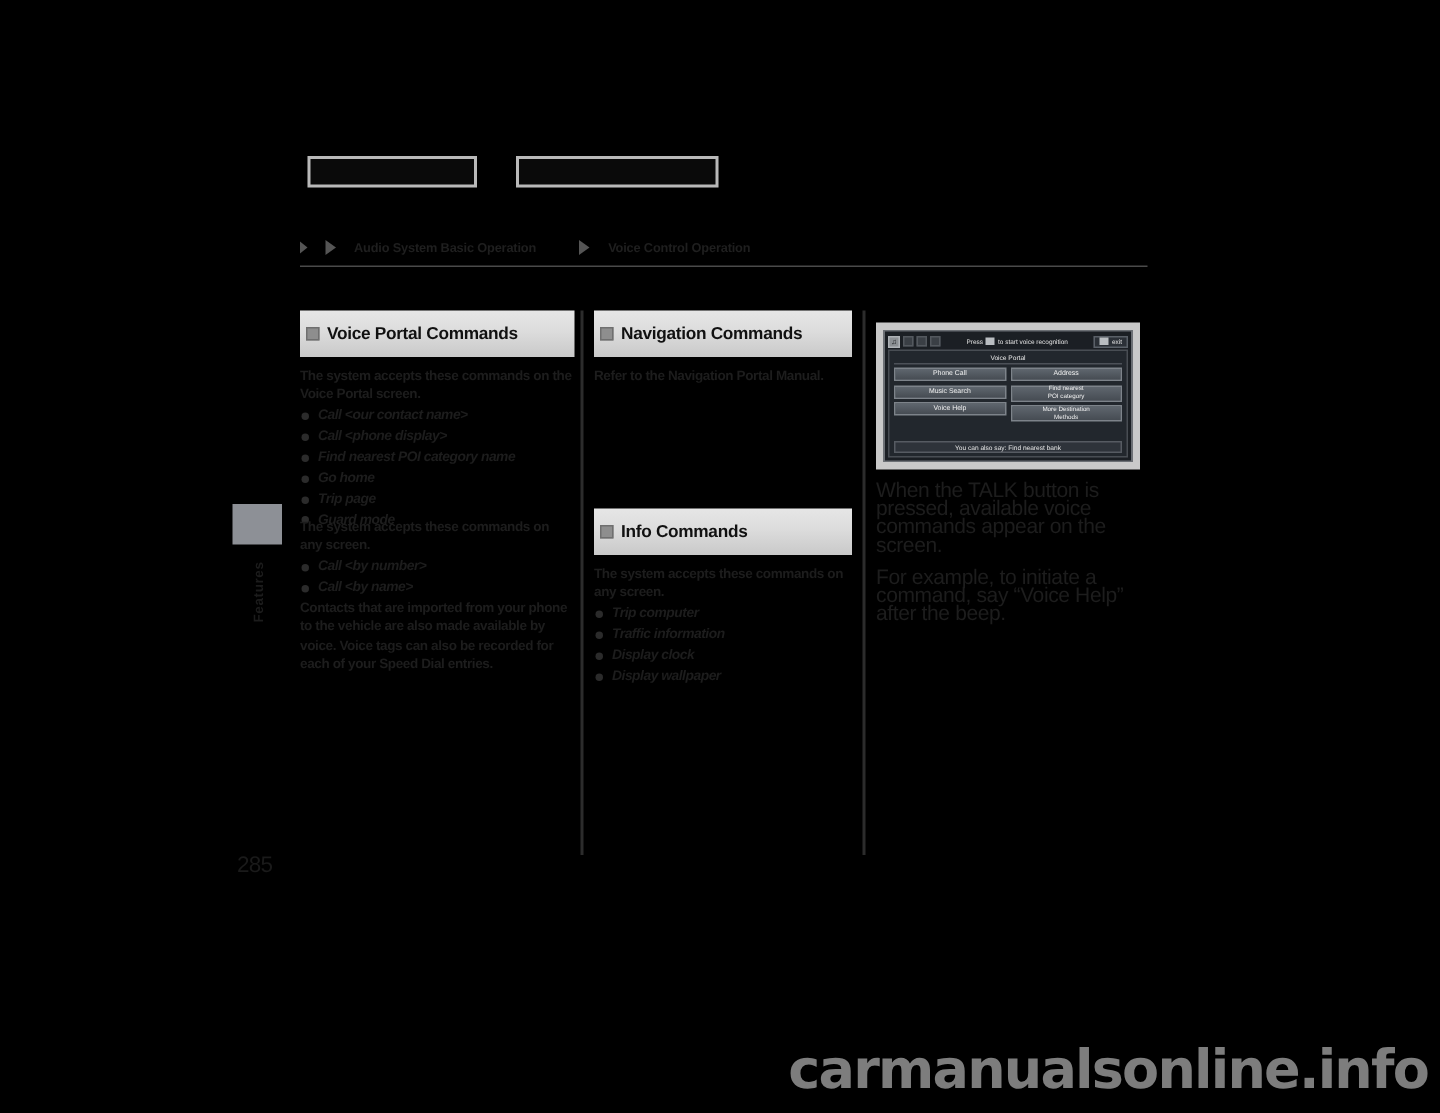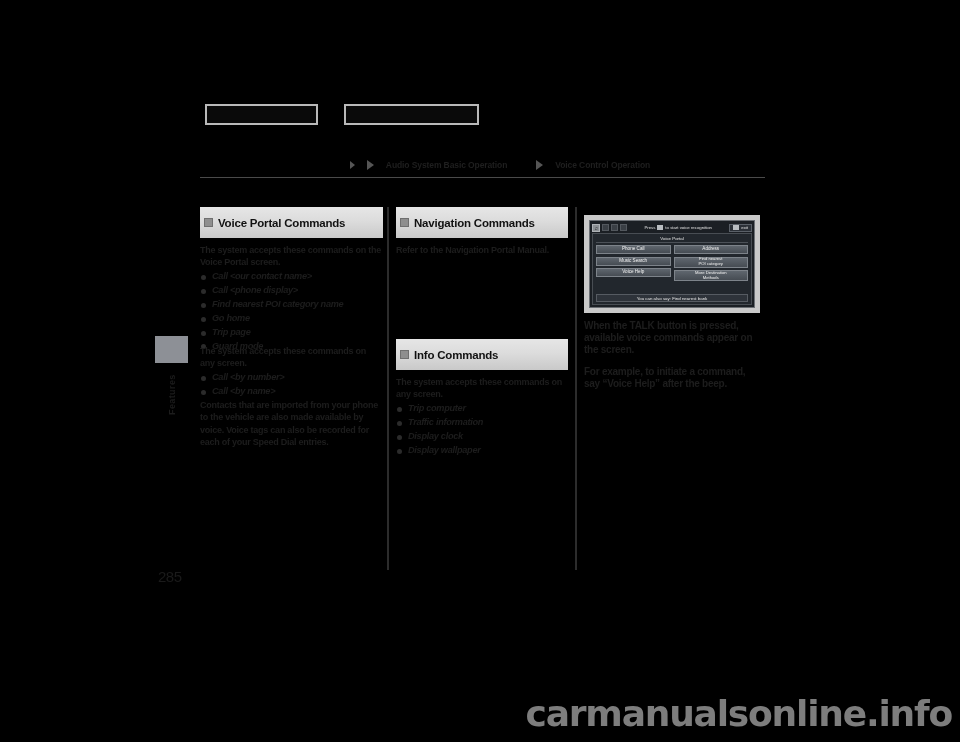--- a/index.html
+++ b/index.html
@@ -22,21 +22,20 @@
   #topbox-1{left:205px;top:104px;width:113px;height:21px;}
   #topbox-2{left:344px;top:104px;width:135px;height:21px;}
 
   
   .breadcrumb{
     position:absolute;left:200px;top:157px;width:600px;height:16px;
     display:flex;align-items:center;gap:12px;
     font-size:8.5px;font-weight:bold;color:#252525;
     letter-spacing:-0.1px;
     white-space:nowrap;
-    justify-content:center;
   }
   .tri{
     width:0;height:0;
     border-top:5px solid transparent;
     border-bottom:5px solid transparent;
     border-left:7px solid #555;
     flex:0 0 auto;
   }
   .tri.sm{
     border-top-width:4px;border-bottom-width:4px;border-left-width:5px;
@@ -205,21 +204,21 @@
     background:#2e333a;
     border:1px solid #565b62;
     box-sizing:border-box;
     height:8px;
     display:flex;align-items:center;justify-content:center;
     font-size:4.4px;color:#e8e8e8;white-space:nowrap;
   }
 
   .onscreen-note{
     margin-top:7px;
-    font-size:10px;line-height:12.2px;color:#1d1d1d;font-weight:bold;
+    font-size:14px;line-height:12.2px;color:#1d1d1d;font-weight:normal;
     letter-spacing:-0.25px;
   }
   .onscreen-note p{margin:0;}
   .onscreen-note p + p{margin-top:9px;}
 
   
   .watermark{
     position:absolute;left:0;top:692px;width:960px;height:42px;
     display:flex;align-items:center;justify-content:flex-end;
     padding-right:8px;box-sizing:border-box;

